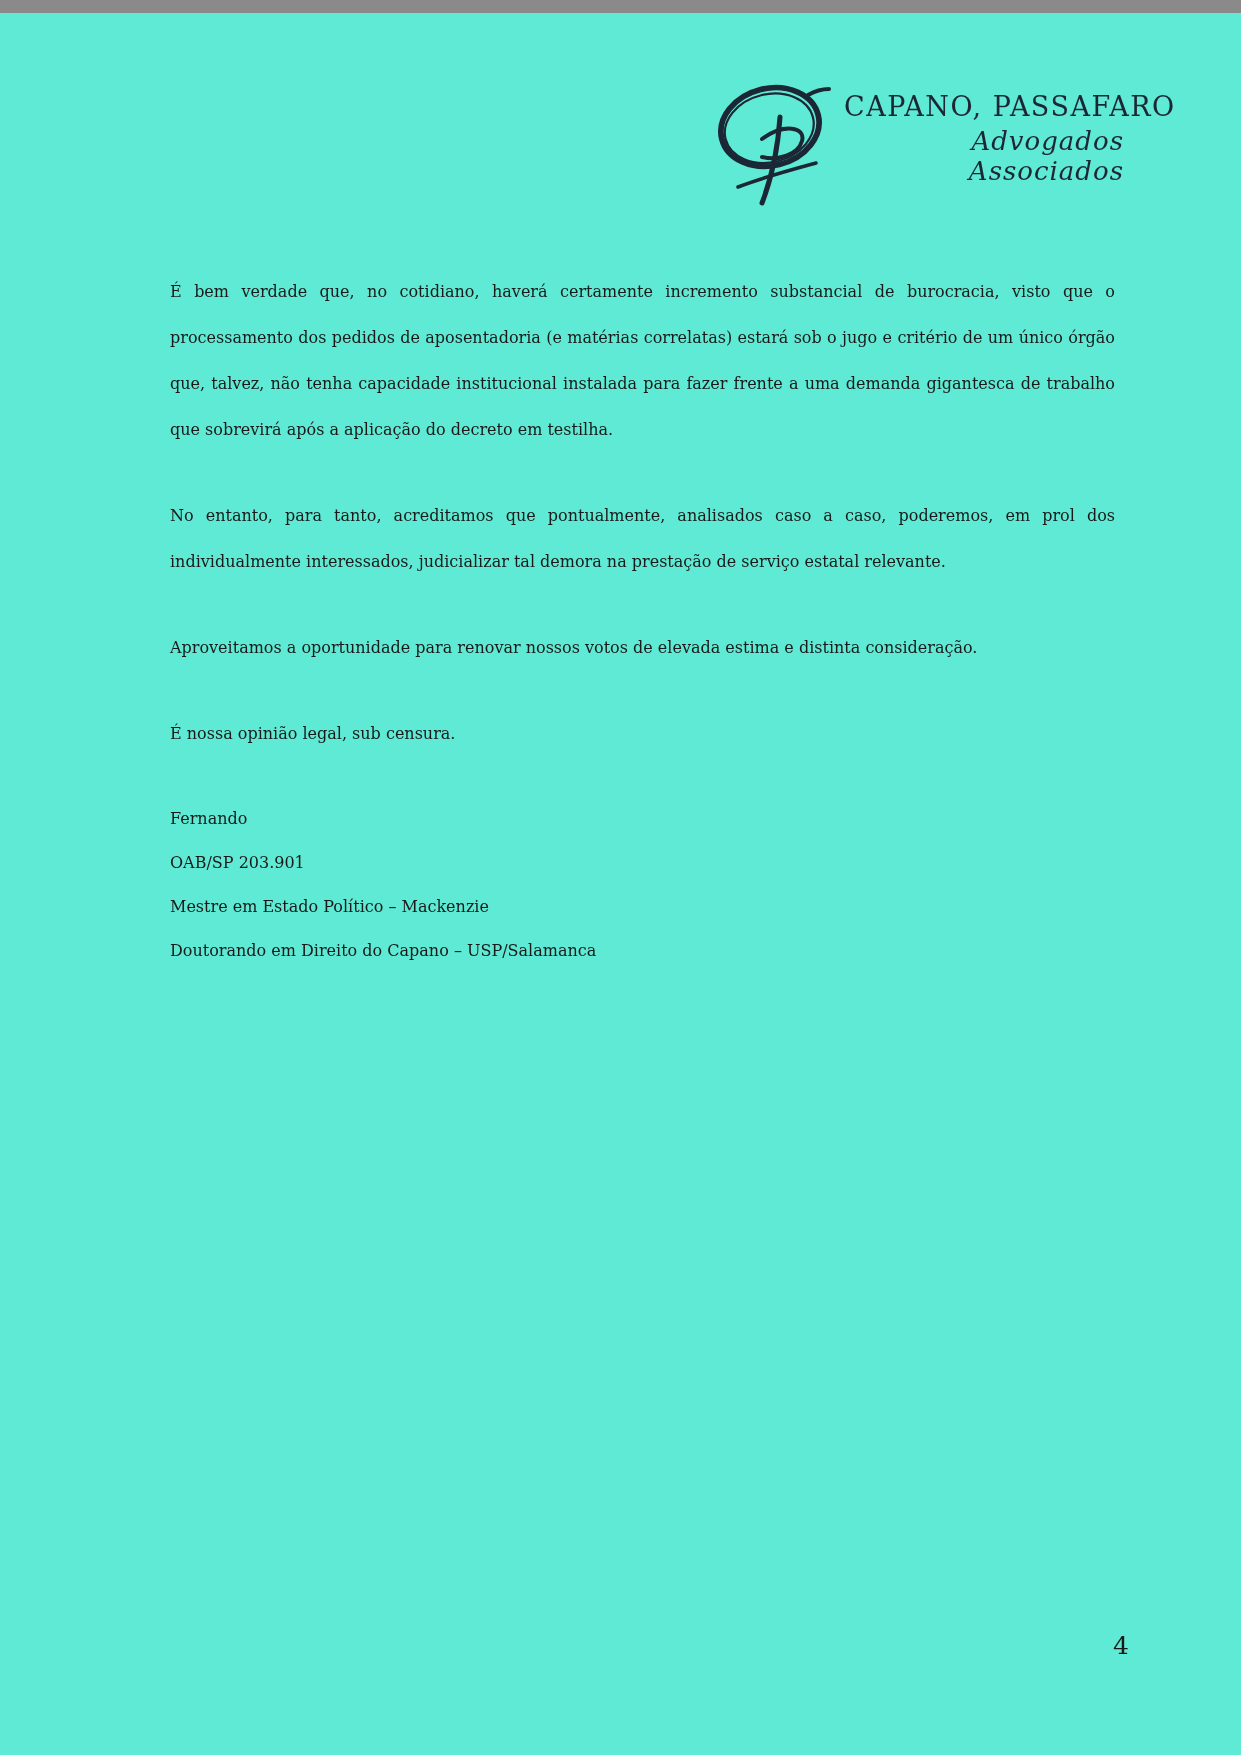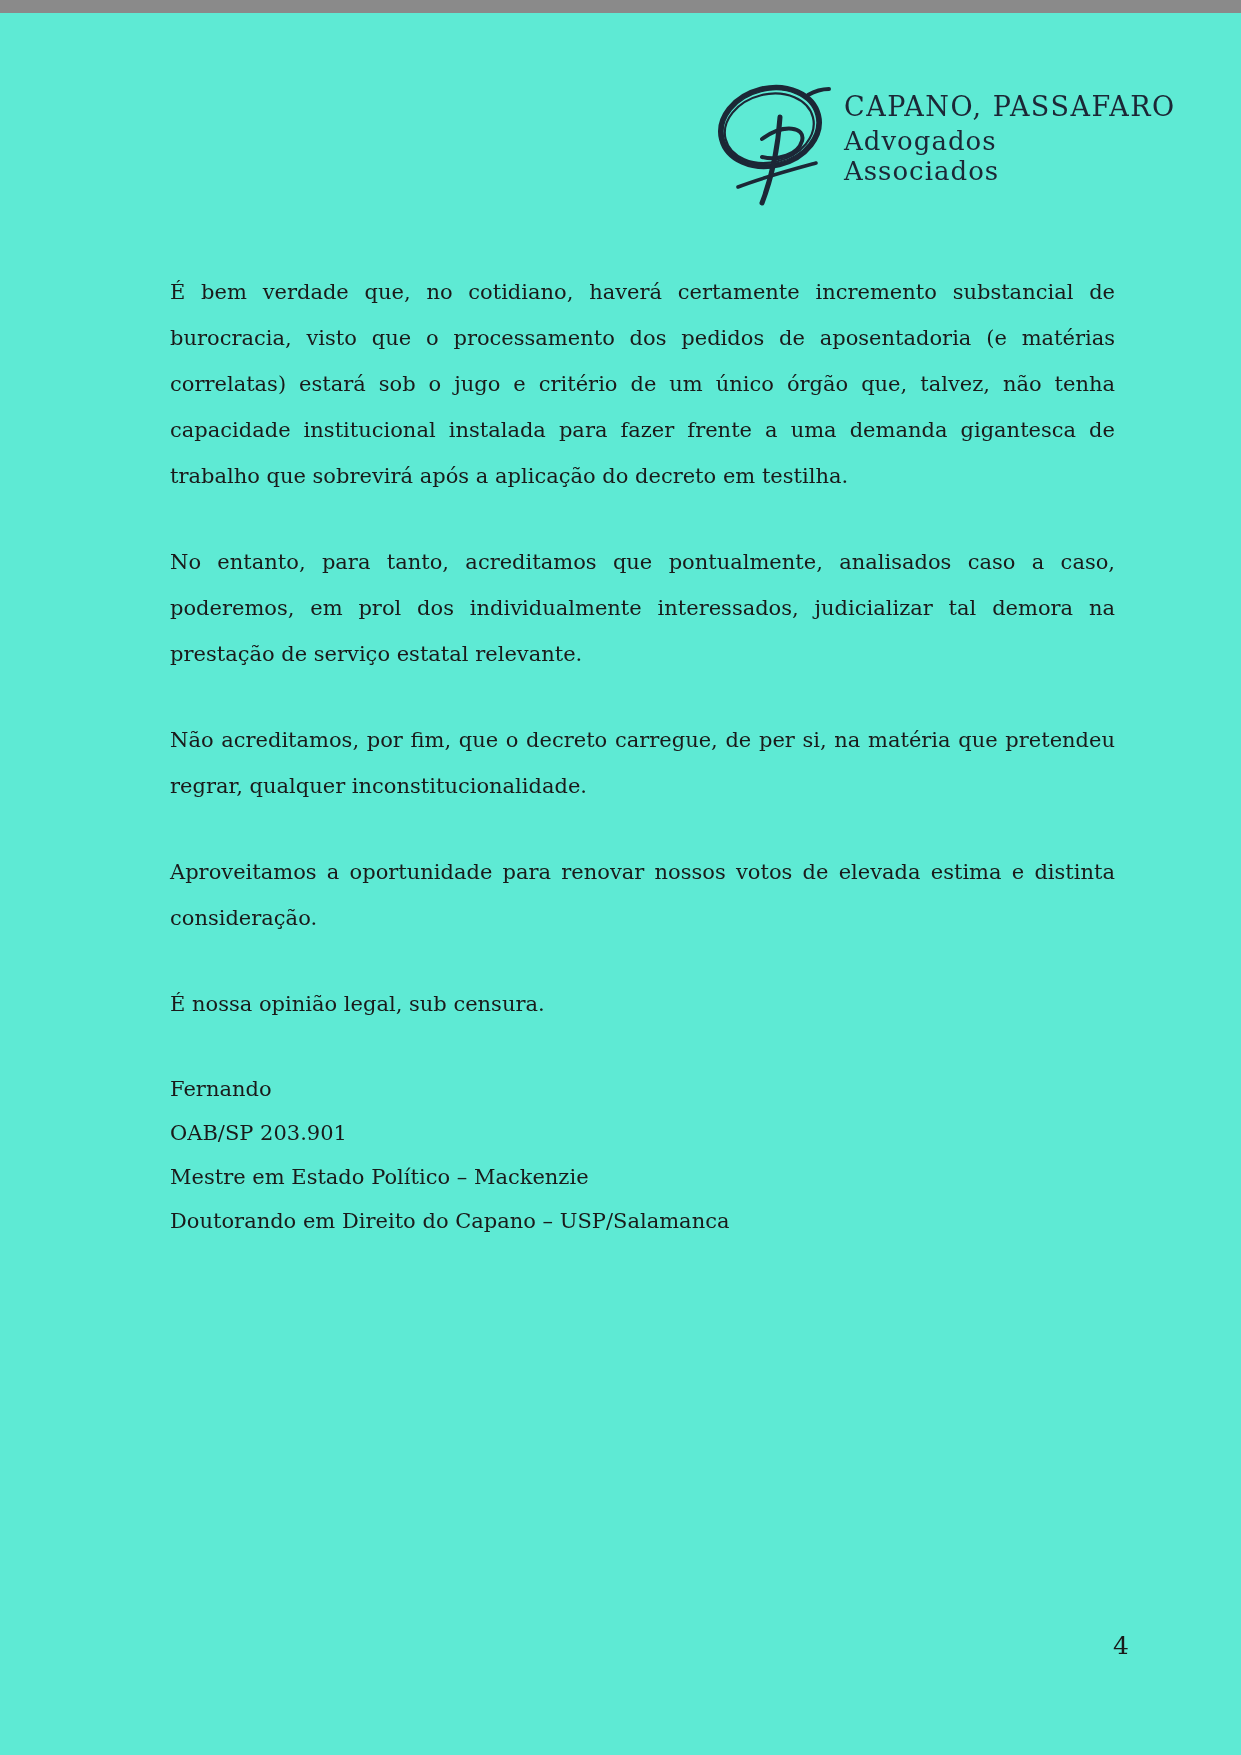--- a/index.html
+++ b/index.html
@@ -14,28 +14,28 @@
   }
   
   .letterhead{position:absolute;top:58px;left:712px;width:420px;height:130px;}
   .monogram{position:absolute;left:0;top:4px;width:126px;height:132px;overflow:visible;}
   .firm-block{position:absolute;left:132px;top:20px;width:280px;}
   .firm-name{
     font-size:27px;letter-spacing:1.5px;color:#1c2736;
     white-space:nowrap;font-weight:400;
   }
   .firm-subtitle{
-    margin-top:4px;text-align:left;
-    font-size:26px;color:#1c2736;
+    margin-top:4px;text-align:right;
+    font-size:26px;font-style:italic;color:#1c2736;
     letter-spacing:1px;
   }
   
   .letter-body{
     position:absolute;left:170px;top:256px;width:945px;
-    font-size:21px;line-height:46px;text-align:justify;
+    font-size:16px;line-height:46px;text-align:justify;
   }
   .letter-body p{margin:0 0 40px 0;}
   .closing{ text-align:left; }
   .signature{ text-align:left; line-height:44px; }
   .signature div{white-space:nowrap;}
   
   .page-number{
     position:absolute;top:1618px;right:112px;
     font-size:25px;color:#1a1a1a;
   }
@@ -65,21 +65,20 @@
     </svg>
     <div class="firm-block">
       <div class="firm-name">CAPANO, PASSAFARO</div>
       <div class="firm-subtitle">Advogados Associados</div>
     </div>
   </div>
 
   <div class="letter-body">
     <p>É bem verdade que, no cotidiano, haverá certamente incremento substancial de burocracia, visto que o processamento dos pedidos de aposentadoria (e matérias correlatas) estará sob o jugo e critério de um único órgão que, talvez, não tenha capacidade institucional instalada para fazer frente a uma demanda gigantesca de trabalho que sobrevirá após a aplicação do decreto em testilha.</p>
     <p>No entanto, para tanto, acreditamos que pontualmente, analisados caso a caso, poderemos, em prol dos individualmente interessados, judicializar tal demora na prestação de serviço estatal relevante.</p>
-    <p>Não acreditamos, por fim, que o decreto carregue, de per si, na matéria que pretendeu regrar, qualquer inconstitucionalidade.</p>
     <p>Aproveitamos a oportunidade para renovar nossos votos de elevada estima e distinta consideração.</p>
     <p>É nossa opinião legal, sub censura.</p>
 
 
     <div class="signature">
       <div>Fernando</div>
       <div>OAB/SP 203.901</div>
       <div>Mestre em Estado Político – Mackenzie</div>
       <div>Doutorando em Direito do Capano – USP/Salamanca</div>
     </div>

